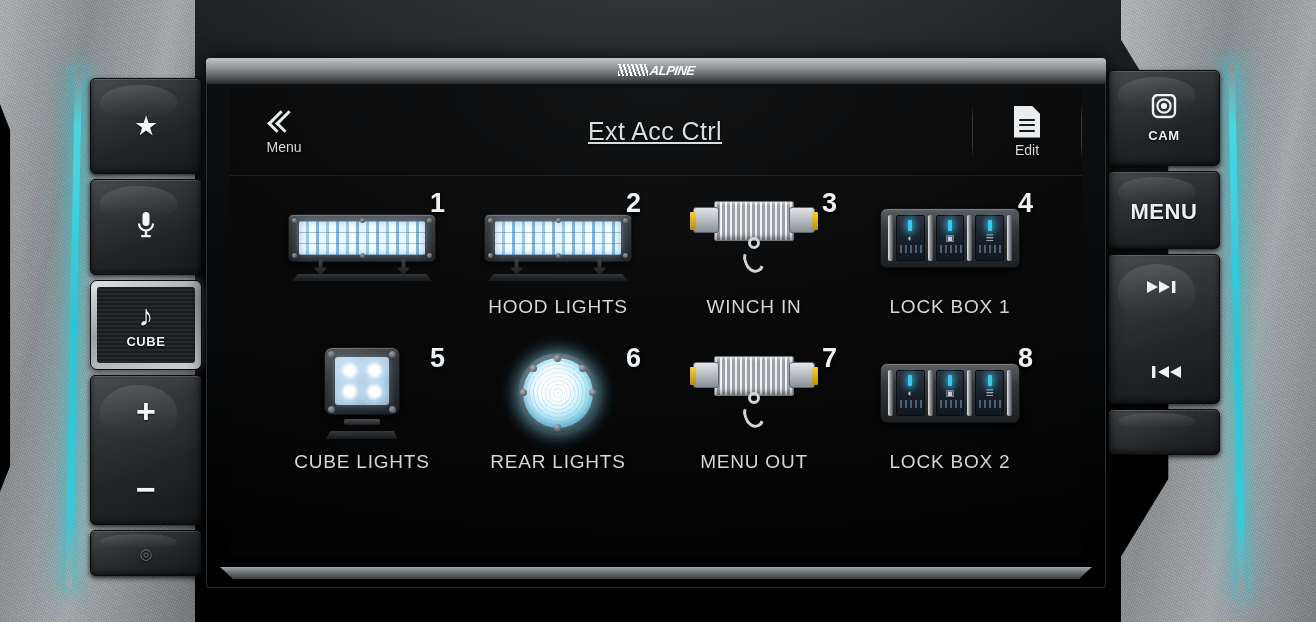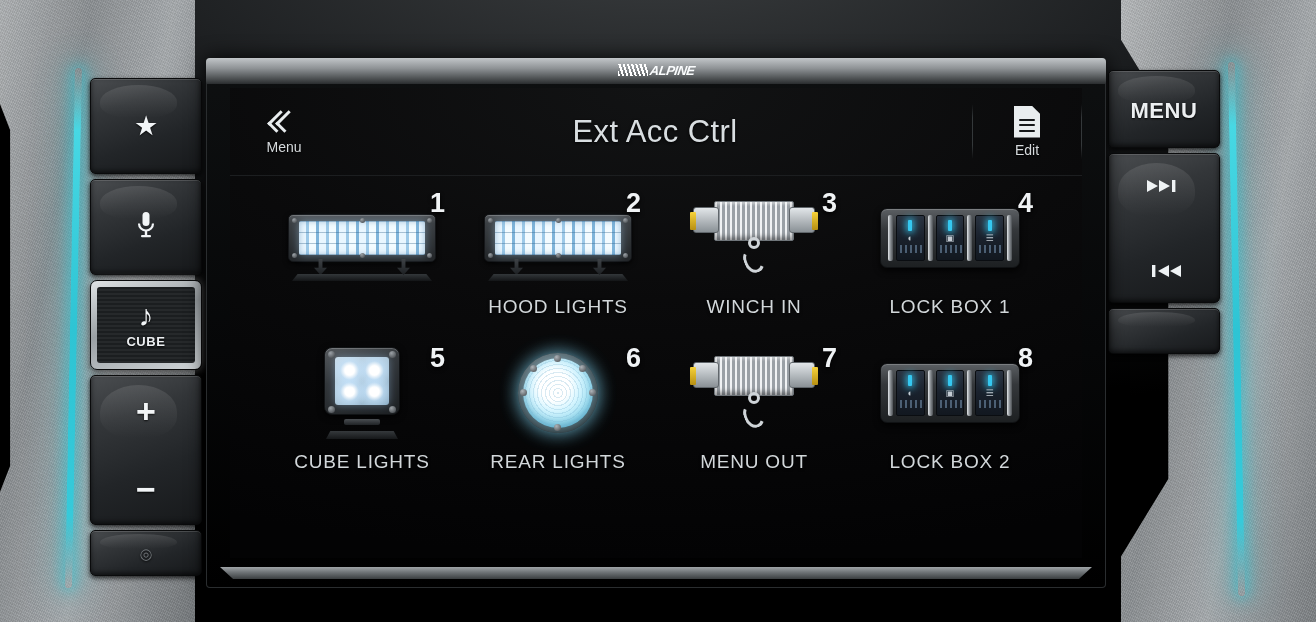--- a/index.html
+++ b/index.html
@@ -164,22 +164,23 @@
   .hdr-btn {
     width: 108px; display: flex; flex-direction: column;
     align-items: center; justify-content: center; gap: 4px;
     color: #e6eaec;
   }
   .hdr-btn .hlbl {
     font-size: 14px; color: #d6dadd; text-shadow: 0 1px 2px #000;
   }
   #hdr-title {
     flex: 1; display: flex; align-items: center; justify-content: center;
-    font-size: 31px; color: #d9dee1; letter-spacing: .4px;
+    font-size: 25px; color: #d9dee1; letter-spacing: .4px;
     text-shadow: 0 1px 3px rgba(0,0,0,.9);
+    text-decoration: underline;
   }
   .hdr-divider {
     width: 1px; margin: 16px 0;
     background: linear-gradient(180deg, transparent, #34383a 25%, #34383a 75%, transparent);
   }
   .chev {
     display: inline-block; width: 26px; height: 26px;
     position: relative;
   }
   .chev span {
@@ -491,20 +492,30 @@
       <span class="glyph" style="font-size:34px;font-weight:bold">−</span>
     </div>
 
     <div class="hw-key small">
       <span class="glyph" style="font-size:15px;color:#6d7276">◎</span>
     </div>
   </div>
 
   <div class="key-col" id="keys-right">
 
+    <div class="hw-key tall">
+      <span class="glyph">
+        <svg width="30" height="26" viewBox="0 0 30 26" aria-hidden="true">
+          <rect x="4" y="1" width="22" height="22" rx="5" stroke="#eff3f5" stroke-width="2.4" fill="none"></rect>
+          <circle cx="15" cy="12" r="6.6" stroke="#eff3f5" stroke-width="2.2" fill="none"></circle>
+          <circle cx="15" cy="12" r="3.1" fill="#eff3f5"></circle>
+        </svg>
+      </span>
+      <span class="kl">CAM</span>
+    </div>
 
     <div class="hw-key text">
       <span class="kl" style="font-size:22px">MENU</span>
     </div>
 
 
     <div class="hw-key rocker">
       <span class="glyph">
         <svg width="36" height="16" viewBox="0 0 36 16" aria-hidden="true">
           <path d="M1 2 L12 8 L1 14 Z" fill="#eef2f4"></path>

